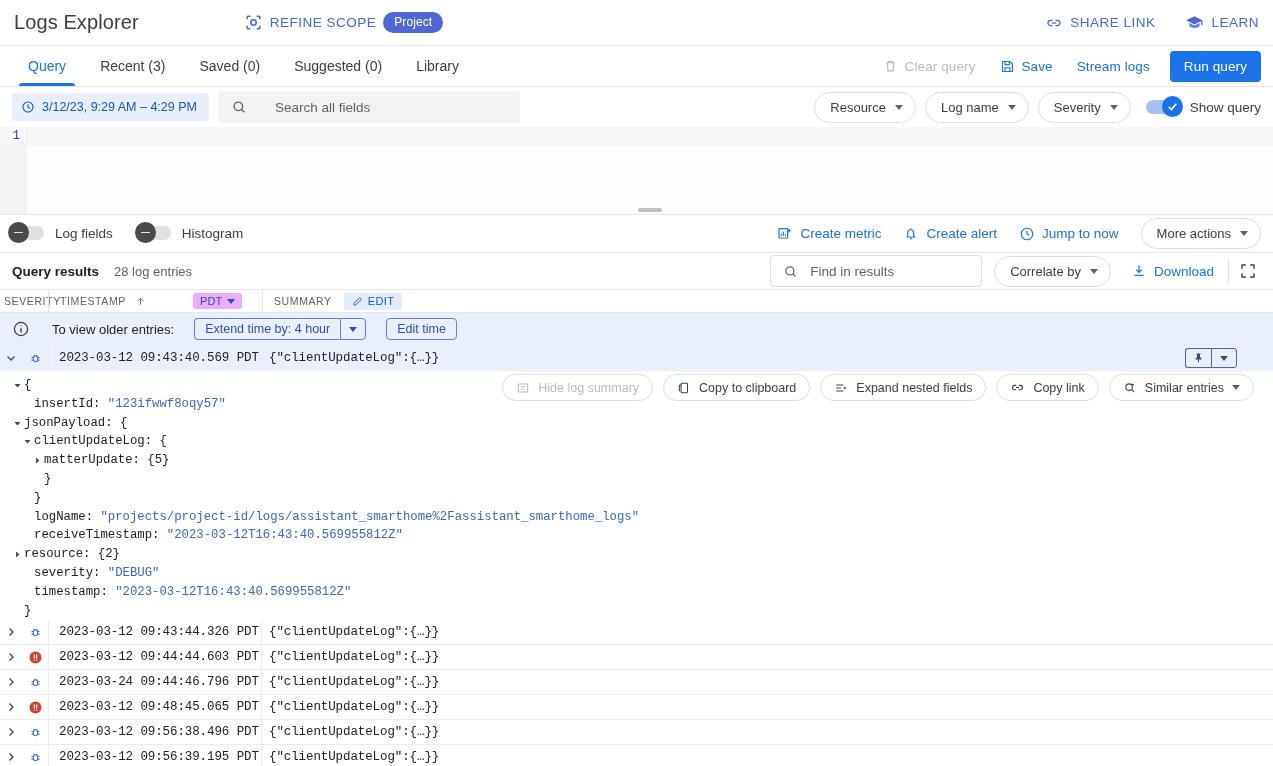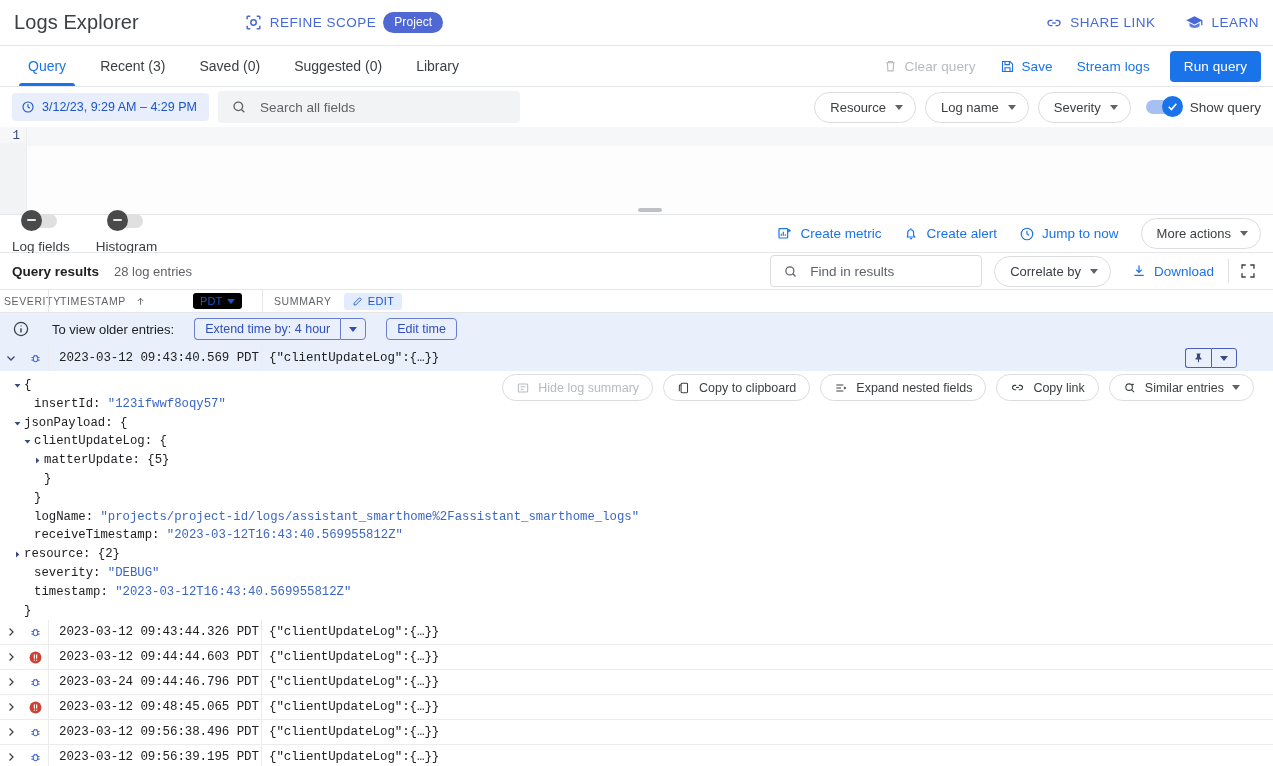--- a/index.html
+++ b/index.html
@@ -80,21 +80,21 @@
     display: flex; align-items: center; gap: 9px;
     padding: 0 12px; background: #fff;
   }
   .timechip {
     display: flex; align-items: center; gap: 7px;
     background: #e8eefc; color: #1a56c4; border-radius: 4px;
     height: 28px; padding: 0 12px 0 9px; font-size: 12.5px; cursor: pointer;
     white-space: nowrap;
   }
   .searchbox {
-    flex: 1; display: flex; align-items: center; gap: 11px;
+    flex: 1; display: flex; align-items: center; gap: 26px;
     background: #f1f3f4; border-radius: 4px; height: 32px; padding: 0 13px;
     max-width: 625px;
   }
   .searchbox input {
     border: none; background: transparent; outline: none; flex: 1;
     font-size: 13.5px; color: #3c4043; font-family: inherit;
   }
   .searchbox input::placeholder { color: #5f6368; }
   .fbspacer { flex: 1; }
   .chipbtn {
@@ -124,21 +124,21 @@
   .drag-handle {
     position: absolute; bottom: 2px; left: 50%; transform: translateX(-50%);
     width: 24px; height: 4px; border-radius: 2px; background: #bdc1c6;
   }
 
   
   .togglerow {
     height: 38px; min-height: 38px; display: flex; align-items: center;
     padding: 0 12px; border-bottom: 1px solid #e4e6e8; background: #fff;
   }
-  .tgl-wrap { display: flex; align-items: center; gap: 11px; margin-right: 26px; cursor: pointer; flex-direction: column; }
+  .tgl-wrap { display: flex; gap: 11px; margin-right: 26px; cursor: pointer; }
   .tgl {
     width: 32px; height: 14px; border-radius: 8px; background: #e0e0e0; position: relative;
   }
   .tgl .knob-off {
     position: absolute; left: -4px; top: -4px; width: 21px; height: 21px; border-radius: 50%;
     background: #4a4a4a; display: flex; align-items: center; justify-content: center;
   }
   .tgl .knob-off::after { content: ""; width: 9px; height: 1.6px; background: #e8e8e8; border-radius: 1px; }
   .tgl-label { font-size: 13.5px; color: #3c4043; }
   .trspacer { flex: 1; }
@@ -169,21 +169,21 @@
   
   .tablehead {
     height: 24px; min-height: 24px; display: flex; align-items: center;
     border-top: 1px solid #e4e6e8; border-bottom: 1px solid #e4e6e8;
     font-size: 10.5px; color: #5f6368; letter-spacing: .6px; background: #fff;
   }
   .th-sev { width: 48px; padding-left: 4px; }
   .th-sep { width: 1px; height: 24px; background: #e4e6e8; }
   .th-ts { flex: none; width: 213px; display: flex; align-items: center; gap: 9px; padding-left: 11px; }
   .pdtchip {
-    background: #000000; color: #1a56c4; border-radius: 3px; font-size: 11px;
+    background: #f0abfc; color: #1a56c4; border-radius: 3px; font-size: 11px;
     display: flex; align-items: center; gap: 5px; padding: 2px 7px; margin-left: 38px; cursor: pointer;
     letter-spacing: .2px;
   }
   .th-sum { display: flex; align-items: center; gap: 12px; padding-left: 11px; }
   .editchip {
     background: #e3ecfd; color: #1a56c4; border-radius: 3px; font-size: 11px;
     display: flex; align-items: center; gap: 5px; padding: 2.5px 8px; cursor: pointer;
     letter-spacing: .4px; font-weight: 500;
   }
 

